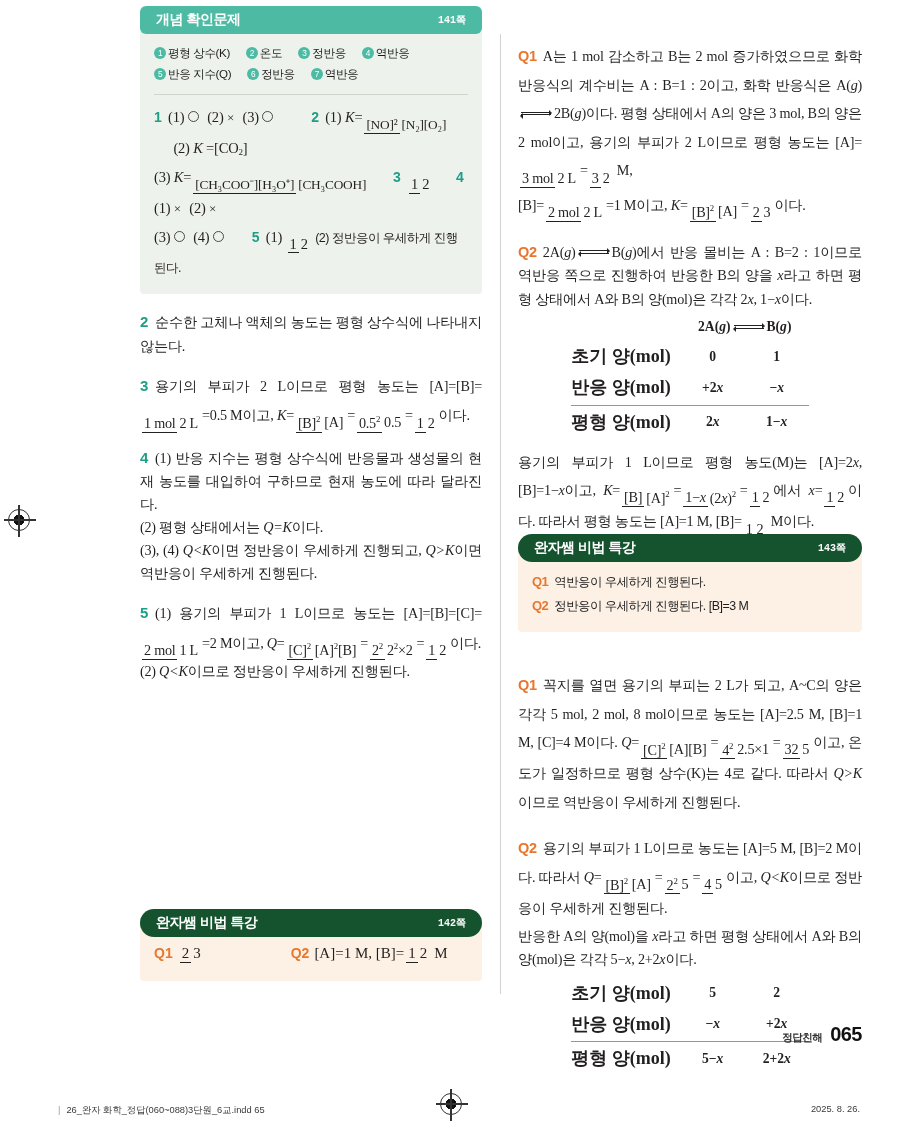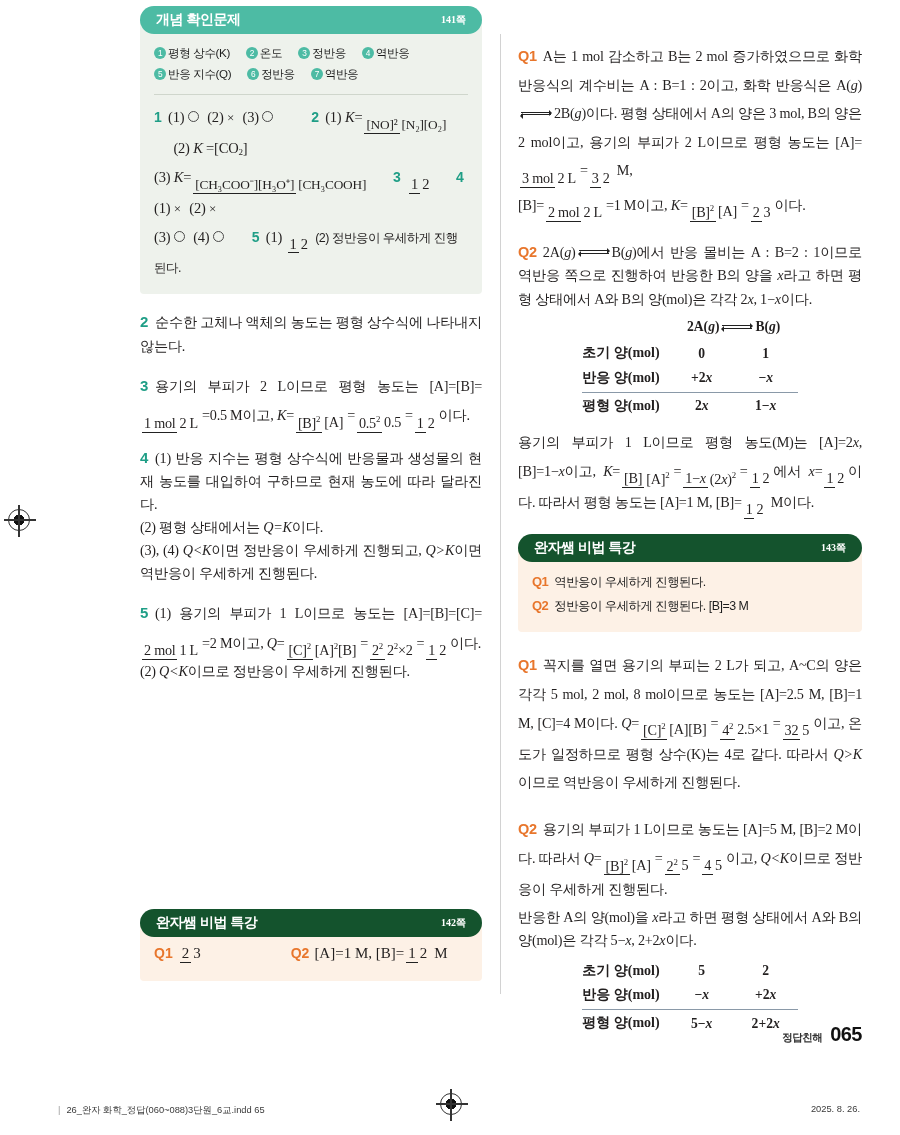--- a/index.html
+++ b/index.html
@@ -86,30 +86,30 @@
     padding: 0 16px;
     z-index: 2;
   }
   .ansbox-tab .tab-title {
     font-family: "Liberation Sans", sans-serif;
     font-size: 14px; font-weight: bold;
     color: #ffffff; letter-spacing: -0.5px;
   }
   .ansbox-tab .tab-page {
     margin-left: auto;
-    font-family: Liberation Serif, serif;
+    font-family: Liberation Mono, monospace;
     font-size: 10px; font-weight: bold;
     color: #ffffff;
   }
   .ansbox-body {
     margin-top: -14px;
     padding: 22px 14px 12px 14px;
     border-radius: 4px;
   }
-  .tab-green { background: #4dbba4; }
+  .tab-green { background: #4dbba4; border-radius: 6px; }
   .body-green { background: #eef2ec; }
   .tab-orange { background: #14532d; }
   .body-orange { background: #fdf1e6; }
 
   
   .kw-list {
     font-family: "Liberation Sans", sans-serif;
     font-size: 11.6px; line-height: 1.85;
     color: #1d1d1d; letter-spacing: -0.4px;
   }
@@ -220,21 +220,21 @@
     display: inline-block; width: 11px; height: 11px;
     border: 1.3px solid #4a4a4a; border-radius: 50%;
     vertical-align: 0px;
   }
   .xmark { font-size: 13px; }
 
   
   .ice { margin: 4px 0 0 0; font-size: 13.6px; line-height: 1.6; }
   .ice table { border-collapse: collapse; margin: 0 auto; font-weight: bold; }
   .ice td { padding: 1px 0; white-space: nowrap; }
-  .ice td.lbl { text-align: left; padding-right: 10px; font-size: 14px; }
+  .ice td.lbl { text-align: left; padding-right: 10px; font-size: 18px; }
   .ice td.v   { text-align: center; min-width: 64px; }
   .ice tr.ruled td { border-bottom: 1.1px solid #8a99a8; padding-bottom: 3px; }
   .ice tr.afterrule td { padding-top: 2px; }
   .ice .hdr td { padding-bottom: 3px; }
 
   
   .folio {
     position: absolute; right: 38px; top: 1023px;
     display: flex; align-items: baseline; gap: 8px;
   }

